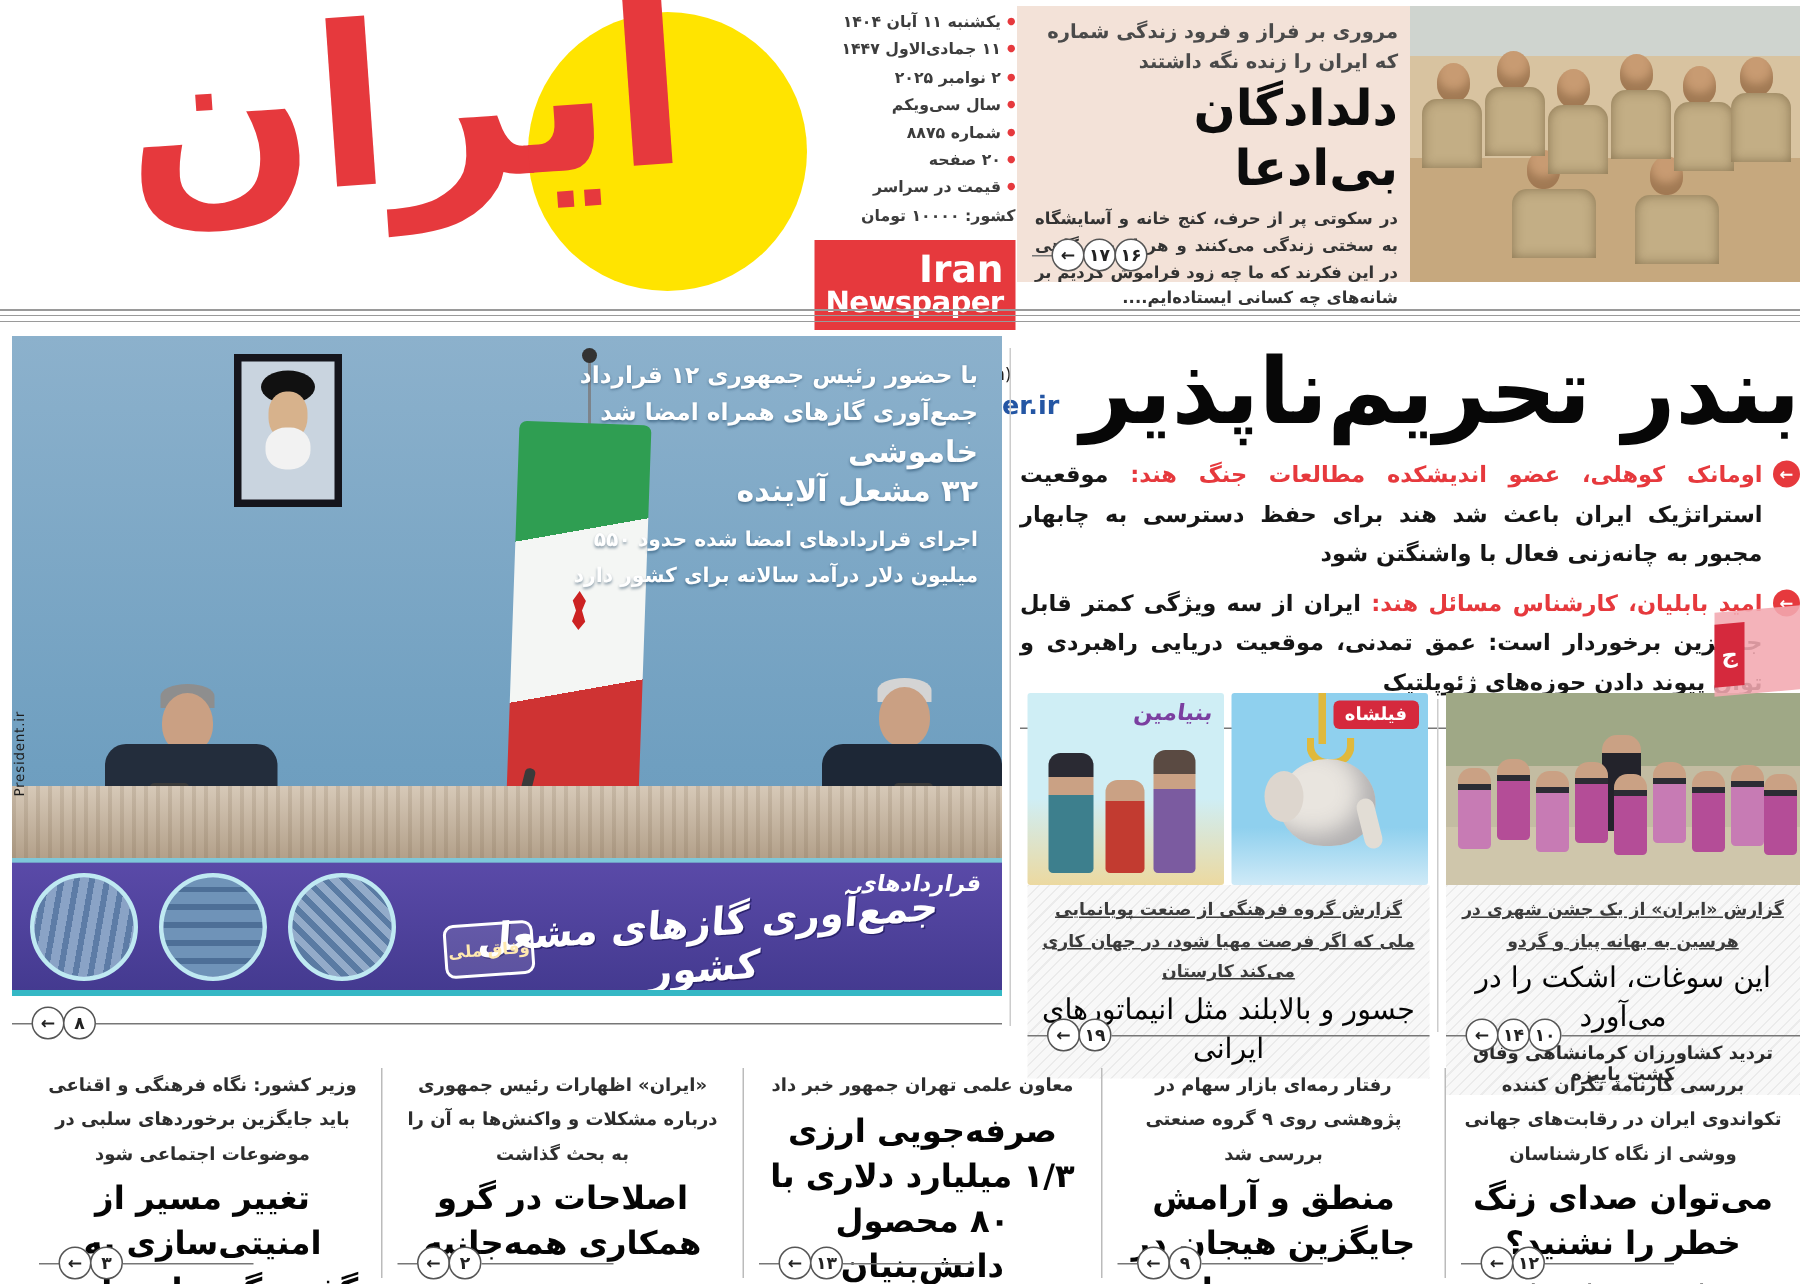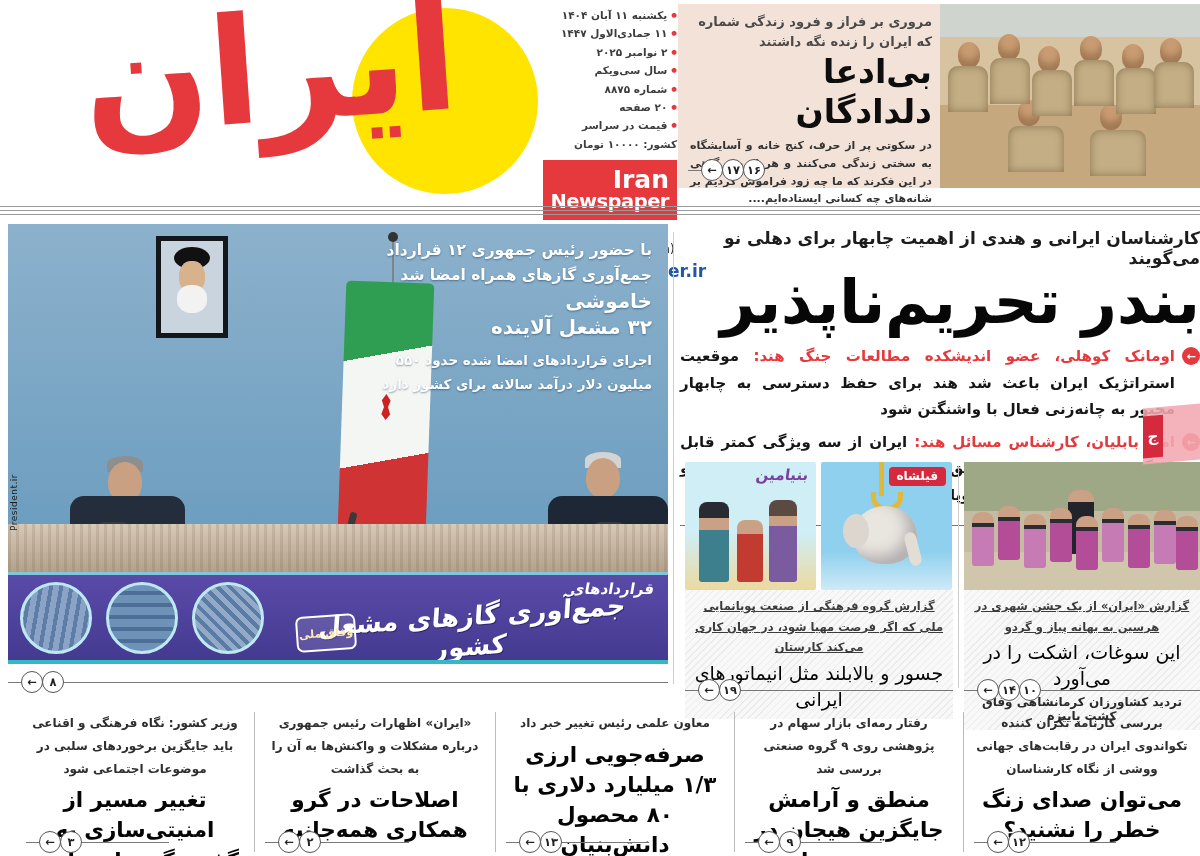--- a/index.html
+++ b/index.html
@@ -185,22 +185,22 @@
     <span class="body-sh" style="left:50px;top:54px;"></span>
     <span class="body-sh" style="left:92px;top:66px;"></span>
     <span class="body-sh" style="left:134px;top:56px;"></span>
     <span class="body-sh" style="left:176px;top:64px;"></span>
     <span class="body-sh" style="left:214px;top:58px;"></span>
     <span class="body-sh" style="left:68px;top:122px;width:56px;"></span>
     <span class="body-sh" style="left:150px;top:126px;width:56px;"></span>
   </div>
   <div class="abs" id="ts-text">
     <div id="ts-kicker">مروری بر فراز و فرود زندگی شماره که ایران را زنده نگه داشتند</div>
+    <div class="ts-headline">دلدادگان</div>
     <div class="ts-headline">بی‌ادعا</div>
-    <div class="ts-headline">دلدادگان</div>
     <div id="ts-body">در سکوتی پر از حرف، کنج خانه و آسایشگاه به سختی زندگی می‌کنند و هر از چند گاهی در این فکرند که ما چه زود فراموش کردیم بر شانه‌های چه کسانی ایستاده‌ایم....</div>
   </div>
   <div class="abs pageref" id="ts-ref">
     <span class="pr-dash"></span>
     <span class="pr-c">←</span>
     <span class="pr-c">۱۷</span>
     <span class="pr-c">۱۶</span>
   </div>
 </div>
 
@@ -254,21 +254,20 @@
     <span class="pr-dash"></span>
     <span class="pr-c">←</span>
     <span class="pr-c">۸</span>
     <span class="pr-line"></span>
   </div>
 </div>
 
 <div class="abs" id="v-div-main"></div>
 
 <div class="abs" id="lead-col">
-  <div id="lead-kicker">کارشناسان ایرانی و هندی از اهمیت چابهار برای دهلی نو می‌گویند</div>
   <div id="lead-headline">بندر تحریم‌ناپذیر</div>
   <div class="bullet-row">
     <span class="bullet-icon">←</span>
     <span class="bullet-text"><span class="lbl">اومانک کوهلی، عضو اندیشکده مطالعات جنگ هند:</span> <span>موقعیت استراتژیک ایران باعث شد هند برای حفظ دسترسی به چابهار مجبور به چانه‌زنی فعال با واشنگتن شود</span></span>
   </div>
   <div class="bullet-row">
     <span class="bullet-icon">←</span>
     <span class="bullet-text"><span class="lbl">امید بابلیان، کارشناس مسائل هند:</span> <span>ایران از سه ویژگی کمتر قابل جایگزین برخوردار است: عمق تمدنی، موقعیت دریایی راهبردی و توان پیوند دادن حوزه‌های ژئوپلتیک</span></span>
   </div>
   <div class="pageref" id="lead-ref">
@@ -367,21 +366,21 @@
       <span class="pr-dash"></span>
       <span class="pr-c">←</span>
       <span class="pr-c">۹</span>
       <span class="pr-line"></span>
     </div>
   </div>
 
   <div class="vdiv"></div>
 
   <div class="bcol" style="width:238px;">
-    <div class="b-kicker">معاون علمی رئیس تغییر خبر داد</div>
+    <div class="b-kicker">معاون علمی تهران جمهور خبر داد</div>
     <div class="b-headline">صرفه‌جویی ارزی ۱/۳ میلیارد دلاری با ۸۰ محصول دانش‌بنیان</div>
     <div class="pageref b-ref">
       <span class="pr-dash"></span>
       <span class="pr-c">←</span>
       <span class="pr-c">۱۳</span>
       <span class="pr-line"></span>
     </div>
   </div>
 
   <div class="vdiv"></div>

